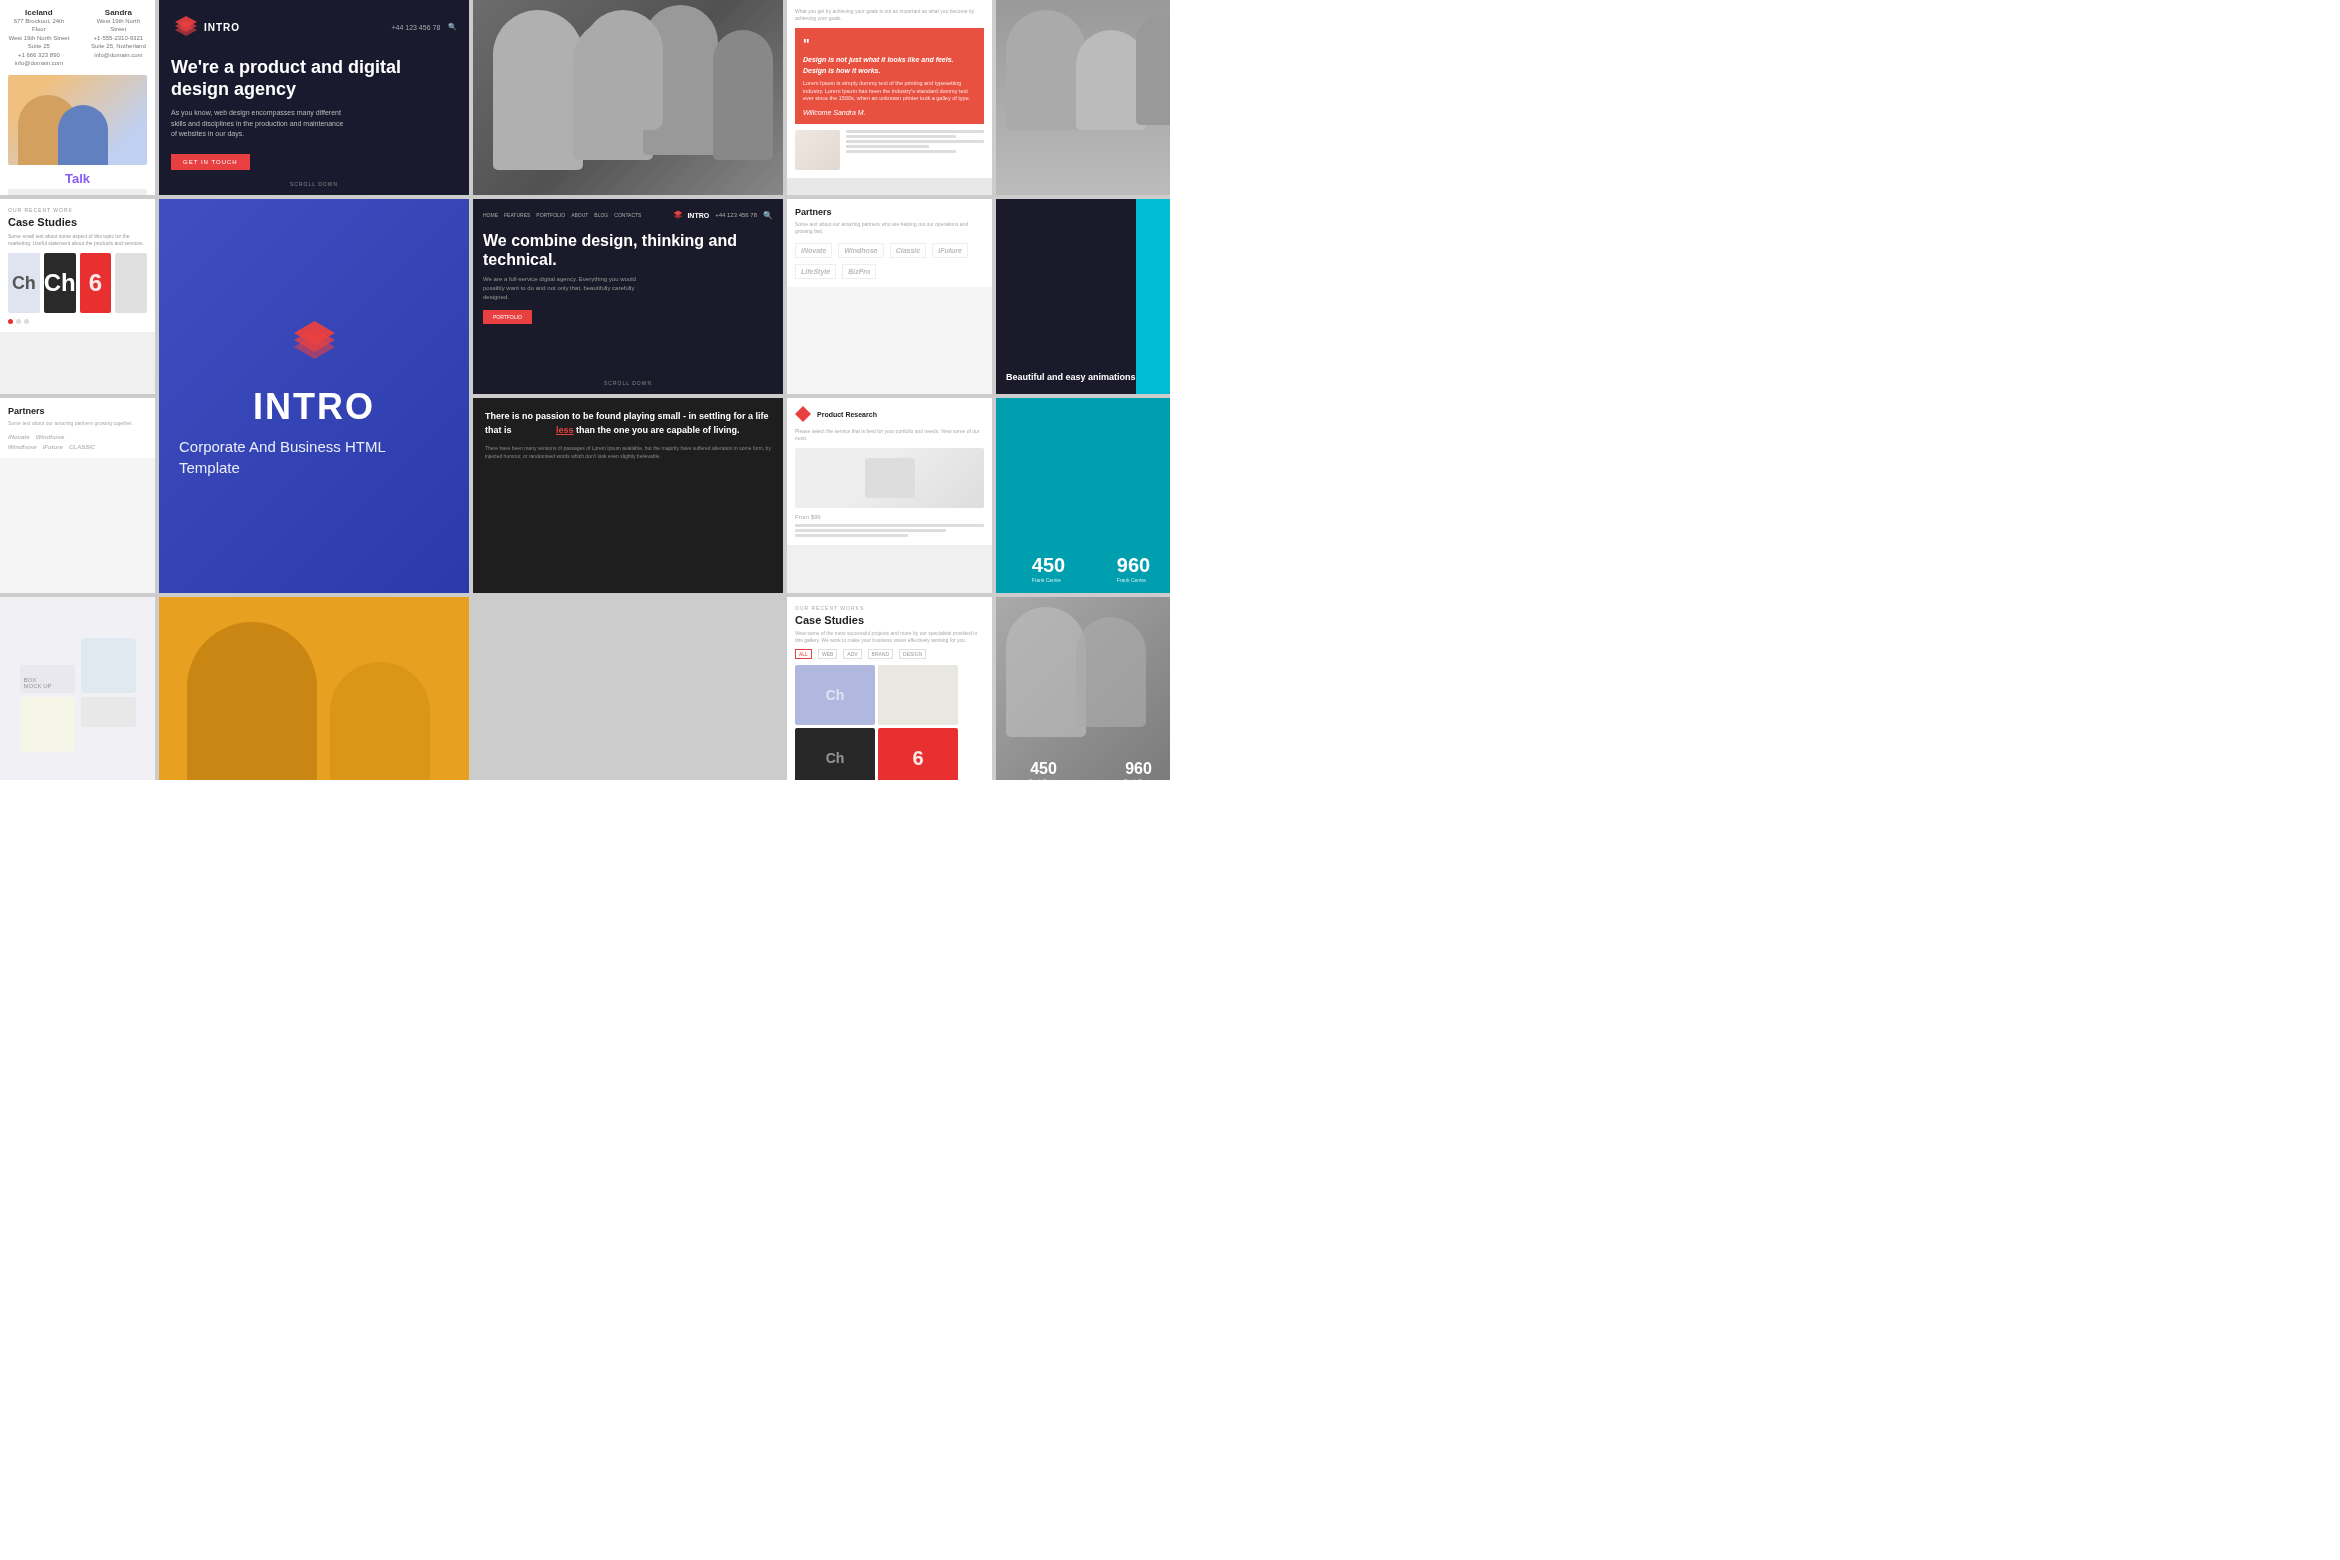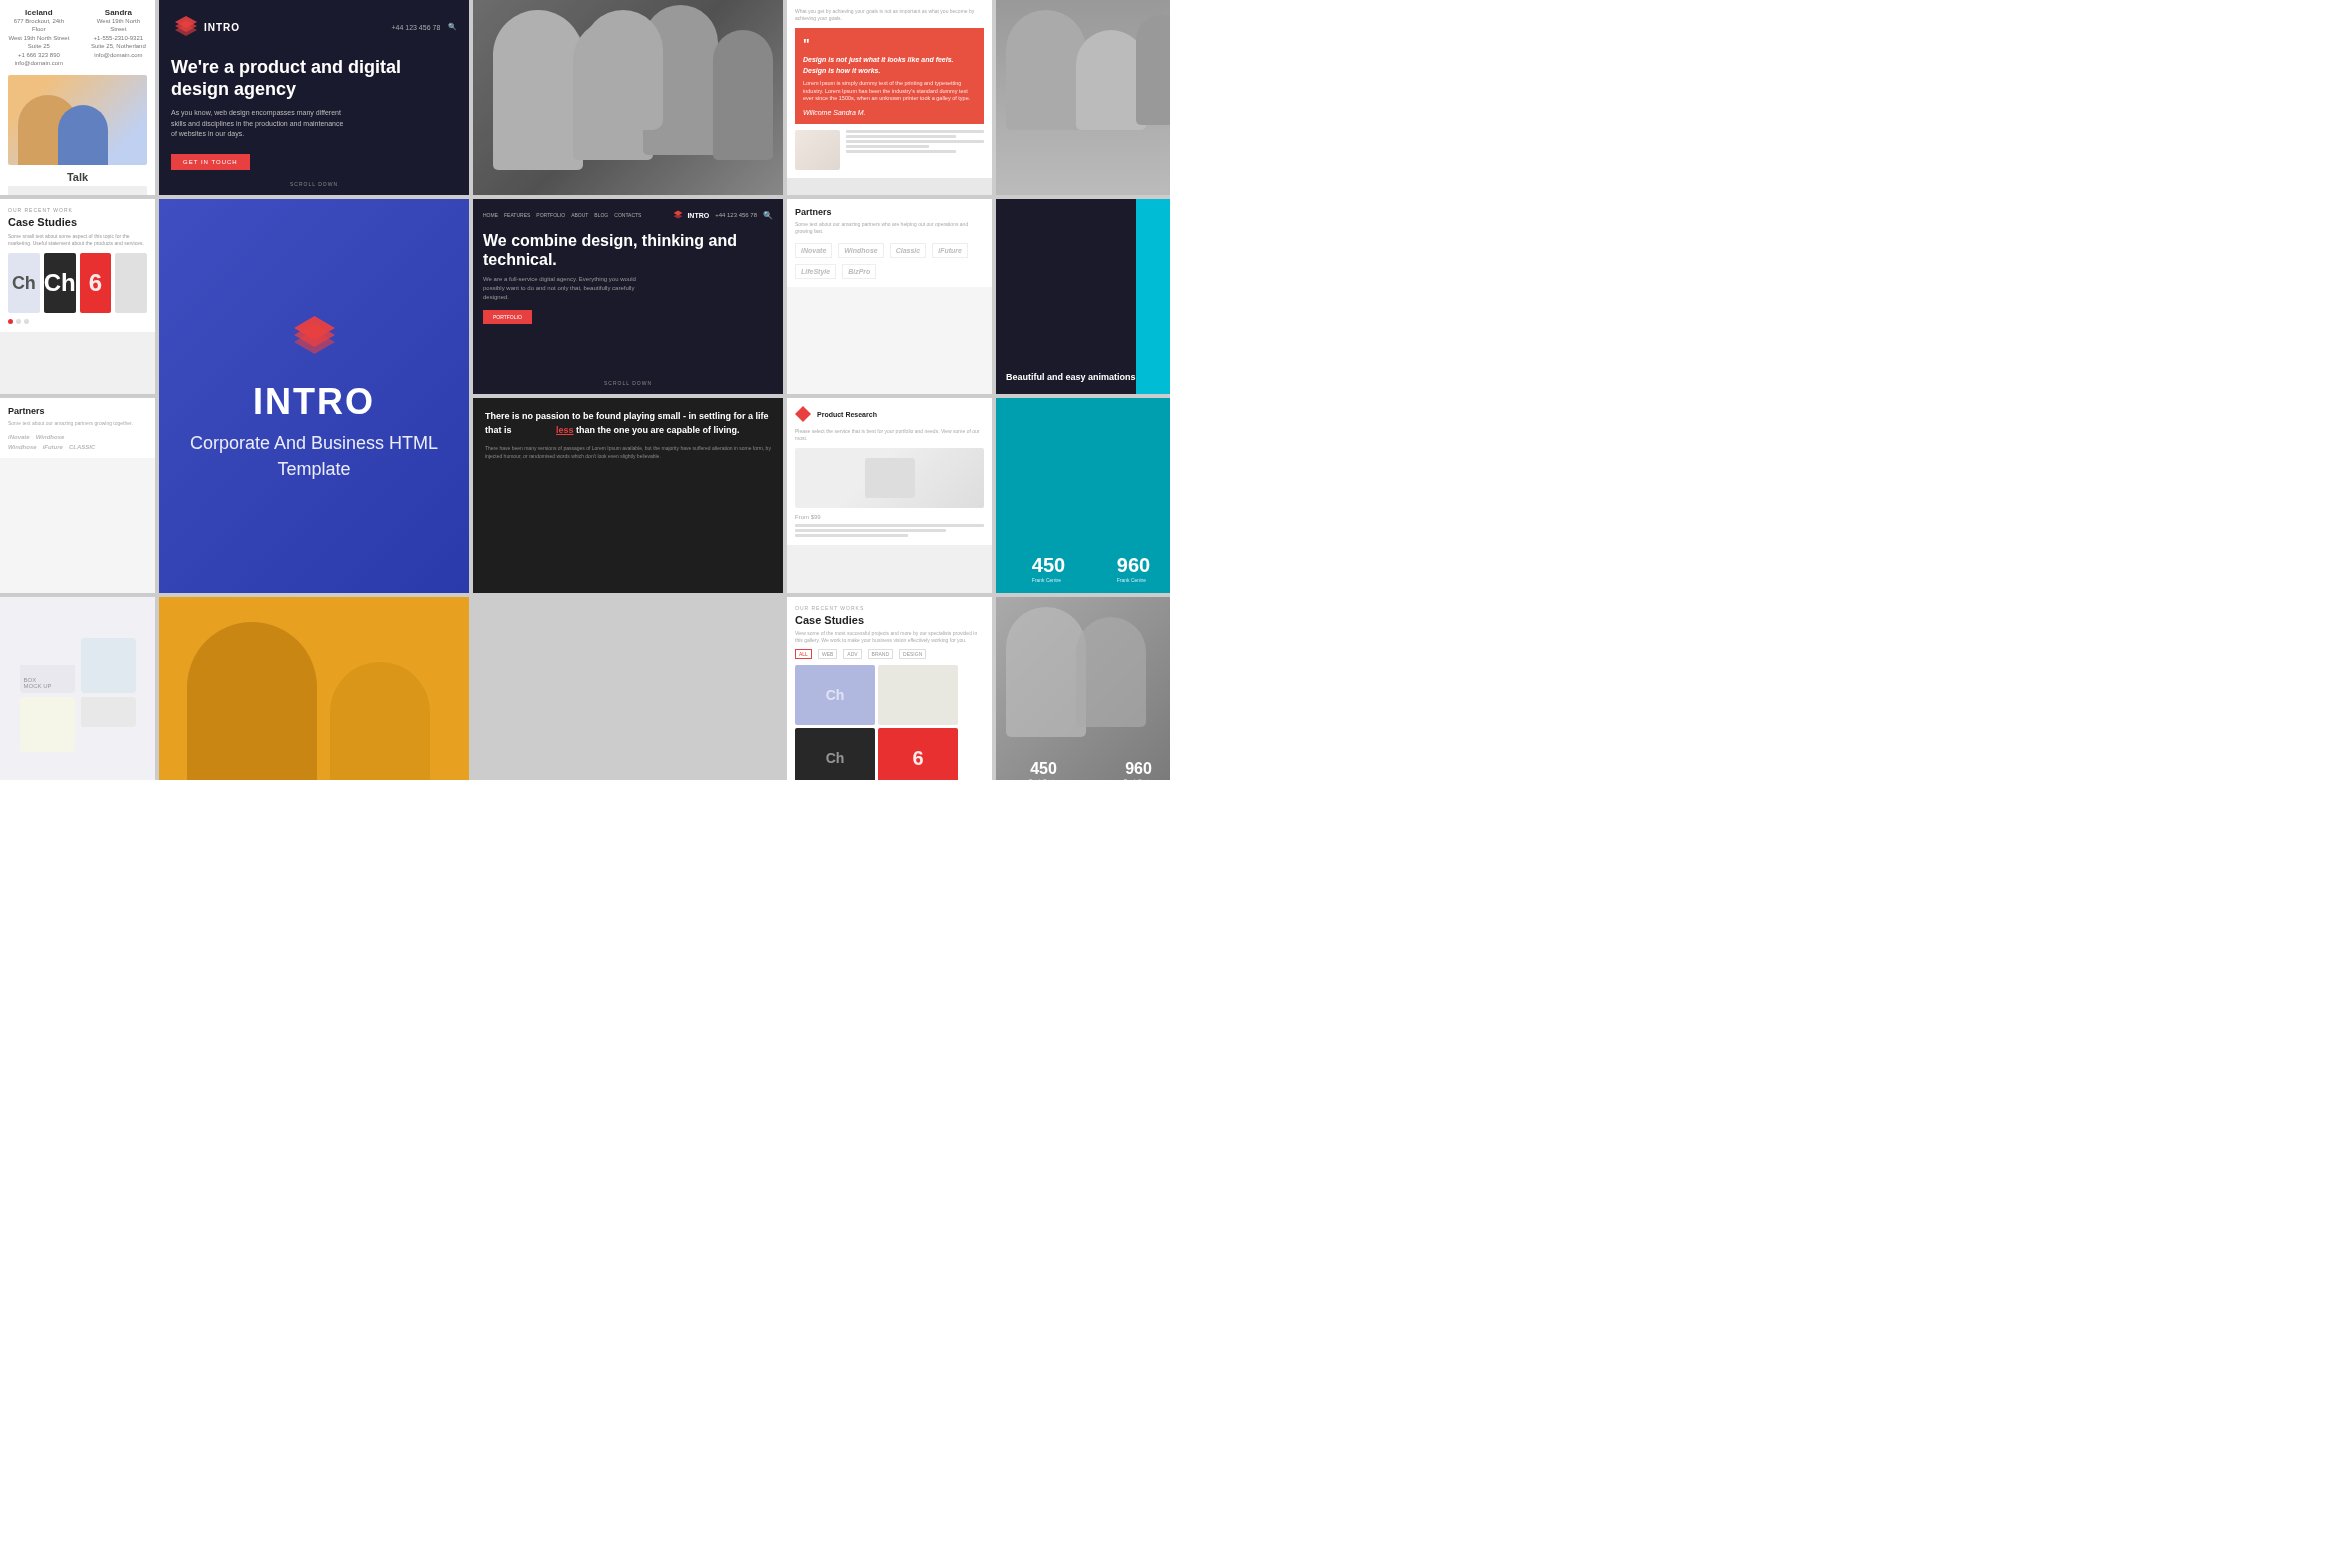--- a/index.html
+++ b/index.html
@@ -170,23 +170,23 @@
       position: absolute;
       bottom: 0; left: 50px;
       width: 50px; height: 60px;
       background: #6080c0;
       border-radius: 25px 25px 0 0;
     }
     .contact-cell .talk-section {
       margin-top: 6px;
     }
     .contact-cell .talk-title {
-      font-size: 11px;
+      font-size: 13px;
       font-weight: bold;
-      color: #404040;
+      color: #8b5cf6;
     }
     .contact-cell .form-input {
       width: 100%;
       height: 12px;
       background: #eee;
       margin: 3px 0;
       border-radius: 1px;
     }
 
     
@@ -417,23 +417,22 @@
       margin-bottom: 12px;
     }
     .intro-logo-text {
       font-size: 36px;
       font-weight: 900;
       color: #fff;
       letter-spacing: 2px;
       margin-bottom: 8px;
     }
     .intro-tagline {
-      font-size: 18px;
+      font-size: 15px;
       color: rgba(255,255,255,0.9);
-      text-align: center;
       line-height: 1.4;
     }
 
     
     .dark-hero2 {
       padding: 10px;
       color: #fff;
       position: relative;
       height: 100%;
       background: #1a1a2a;

